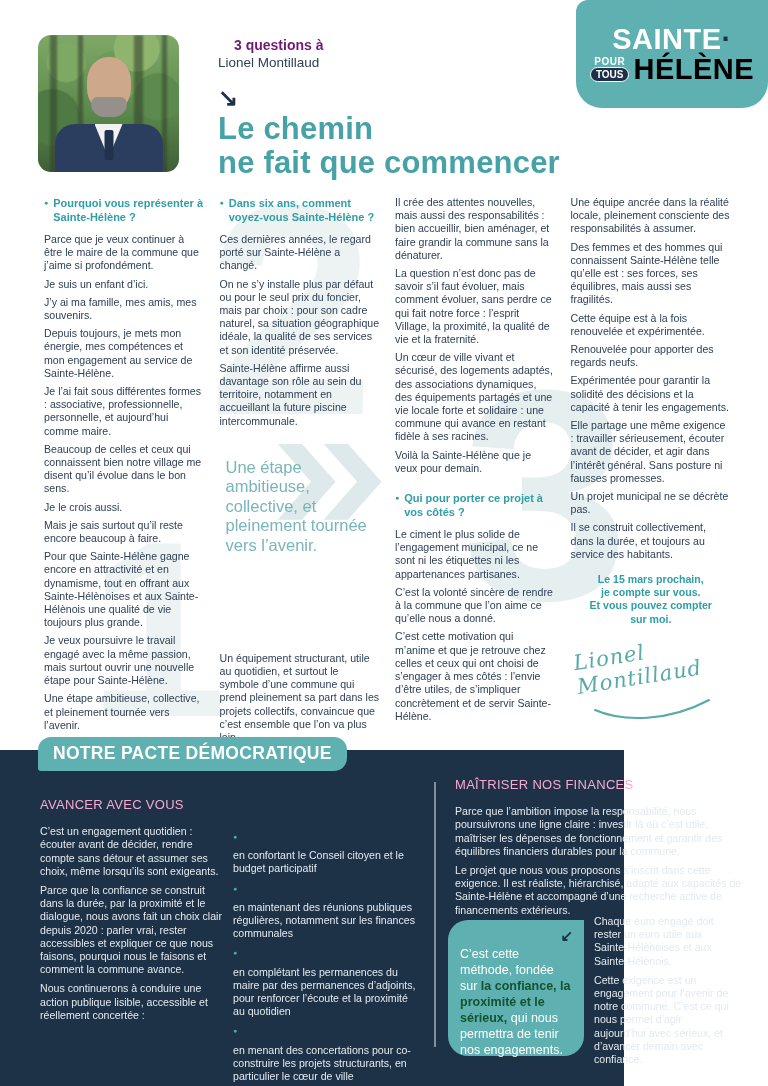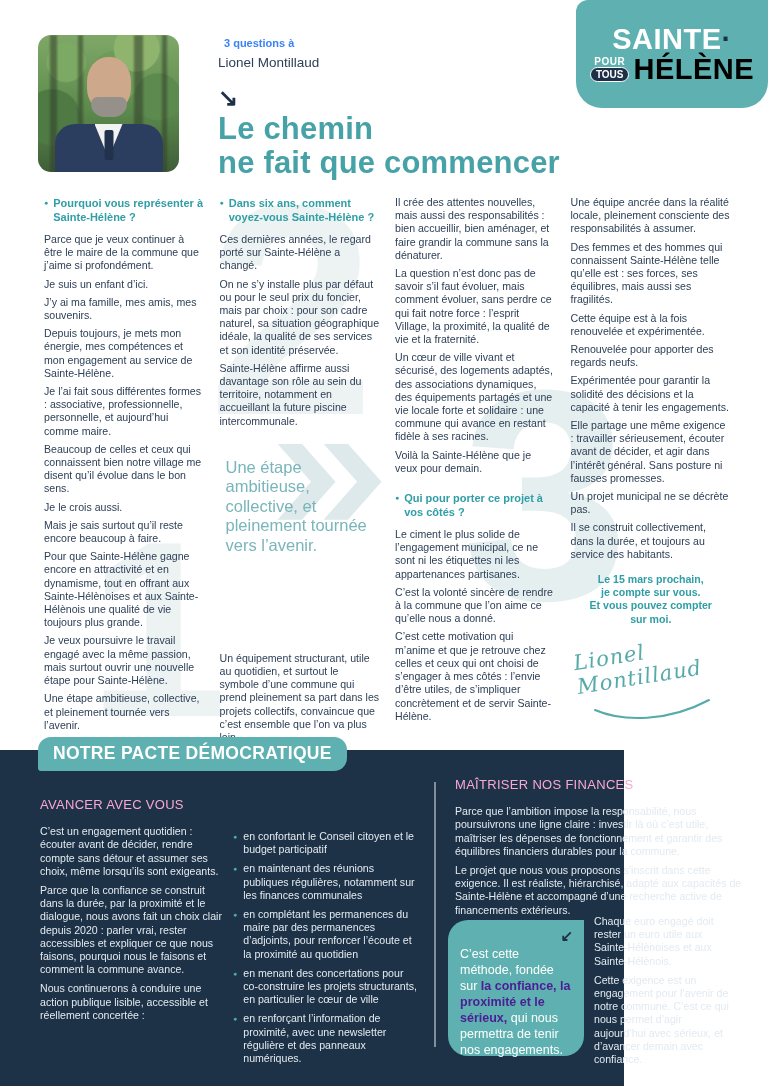--- a/index.html
+++ b/index.html
@@ -32,21 +32,21 @@
            width:44px; height:54px; background:#cda88a; border-radius:46% 46% 42% 42%; }
   .beard { position:absolute; left:50%; top:62px; transform:translateX(-50%);
            width:36px; height:20px; background:#95908a; border-radius:8px 8px 16px 16px; }
   .body  { position:absolute; left:50%; bottom:0; transform:translateX(-50%);
            width:108px; height:48px; background:#2c3e60; border-radius:20px 20px 0 0; }
   .shirt { position:absolute; left:50%; bottom:14px; transform:translateX(-50%);
            width:28px; height:34px; background:#f2f3f1;
            clip-path:polygon(0 0, 100% 0, 50% 100%); }
   .tie   { position:absolute; left:50%; bottom:12px; transform:translateX(-50%);
            width:9px; height:30px; background:#203párty24d; background:#20324d; border-radius:2px; }
-  .kicker { position:absolute; left:224px; top:37px; font-size:11px; font-weight:bold; color:#3b82f6; z-index:2; }
+  .kicker { position:absolute; left:234px; top:37px; font-size:14px; font-weight:bold; color:#701a75; z-index:2; }
   .person-name { position:absolute; left:218px; top:55px; font-size:13.5px; color:#2e4057; z-index:2; }
   .header-arrow { position:absolute; left:218px; top:84px; font-size:24px; font-weight:bold; color:#1d3048; z-index:2; }
   .main-title { position:absolute; left:218px; top:112px; z-index:2;
                 font-size:31px; line-height:34px; font-weight:bold; color:#47a2a7; letter-spacing:.2px; }
   .logo { position:absolute; right:0; top:0; width:192px; height:108px; background:#5fb1b1;
           border-radius:12px 0 26px 26px; z-index:3; padding-top:24px; text-align:center; }
   .logo-line1 { font-size:29px; font-weight:bold; color:#ffffff; letter-spacing:.5px; line-height:30px; }
   .logo-dot { color:#1d3048; font-weight:bold; font-size:29px; }
   .logo-line2 { display:flex; align-items:center; justify-content:center; gap:4px; margin-top:0px; }
   .logo-badge { display:flex; flex-direction:column; align-items:center; line-height:11px; }
@@ -78,27 +78,27 @@
   .pacte { position:absolute; left:0; top:750px; width:624px; height:336px; background:#1d3246; z-index:2; }
   .banner { position:absolute; left:38px; top:-13px; background:#5fb1b1; color:#ffffff;
             font-size:17.5px; font-weight:bold; letter-spacing:.3px;
             padding:6px 15px 7px 15px; border-radius:13px 13px 13px 3px; }
   .p-col { position:absolute; color:#e3eaf1; font-size:10.6px; line-height:13.2px; }
   .p-col p { margin-bottom:6px; }
   .p-head { color:#f9a8d4; font-weight:normal; font-size:13px; letter-spacing:.3px; margin-bottom:14px; }
   .pc-left { left:40px; top:48px; width:190px; }
   .pc-mid  { left:233px; top:80px; width:188px; }
   .pc-right{ left:455px; top:28px; width:292px; }
-  .b-item { display:flex; gap:6px; margin-bottom:6px; }
+  .b-item { display:flex; gap:6px; margin-bottom:6px;flex-direction:column; }
   .b-item .dot { color:#4fa8ad; font-size:7px; line-height:13.2px; }
   .divider { position:absolute; left:434px; top:32px; width:1.5px; height:265px; background:rgba(255,255,255,.45); }
   .callout { position:absolute; left:448px; top:170px; width:136px; height:136px;
              background:#5fb1b1; border-radius:20px 0 20px 20px; padding:26px 10px 10px 12px;
              color:#ffffff; font-size:12.5px; line-height:16px; }
-  .callout .bold { color:#4c1d95; font-weight:bold; }
+  .callout .bold { color:#14532d; font-weight:bold; }
   .callout-arrow { position:absolute; top:8px; right:11px; color:#1d3048; font-weight:bold; font-size:15px; }
   .side-paras { position:absolute; left:594px; top:165px; width:140px; font-size:10.6px; line-height:13.2px; color:#e3eaf1; }
   .side-paras p { margin-bottom:6px; }
 </style>
 </head>
 <body>
 
 <div class="page">
 
   <div class="wm wm1">1</div>

